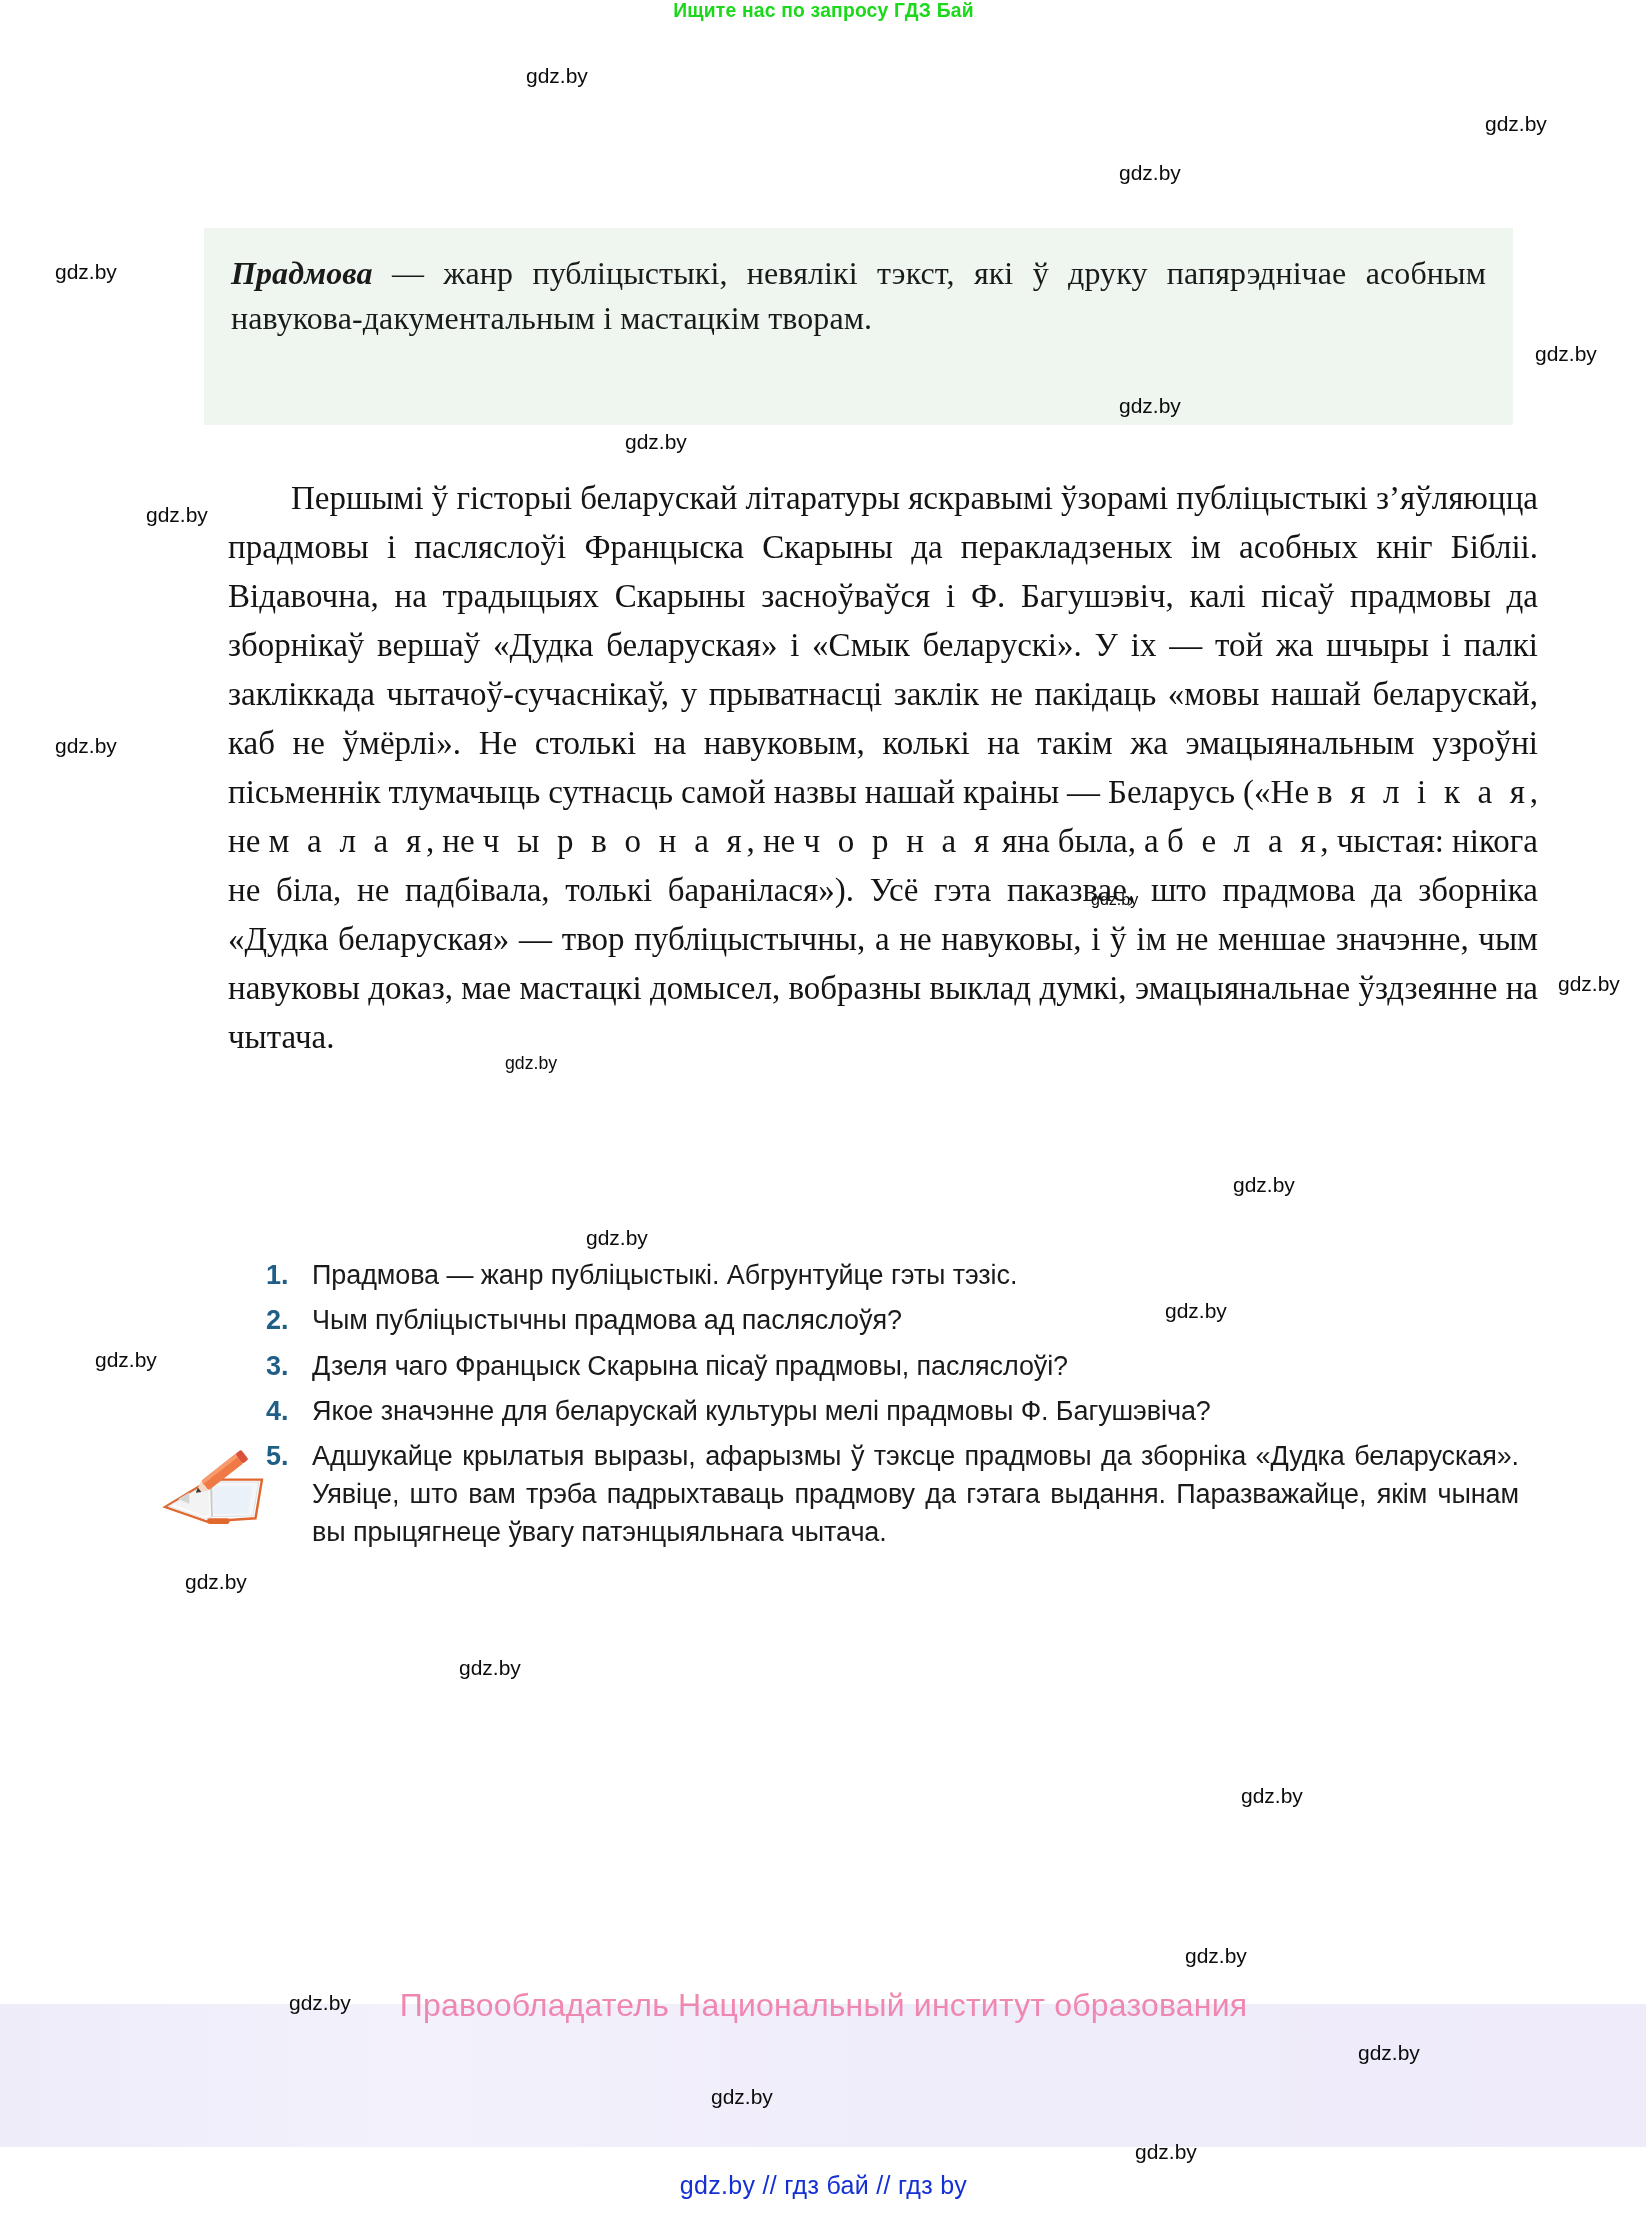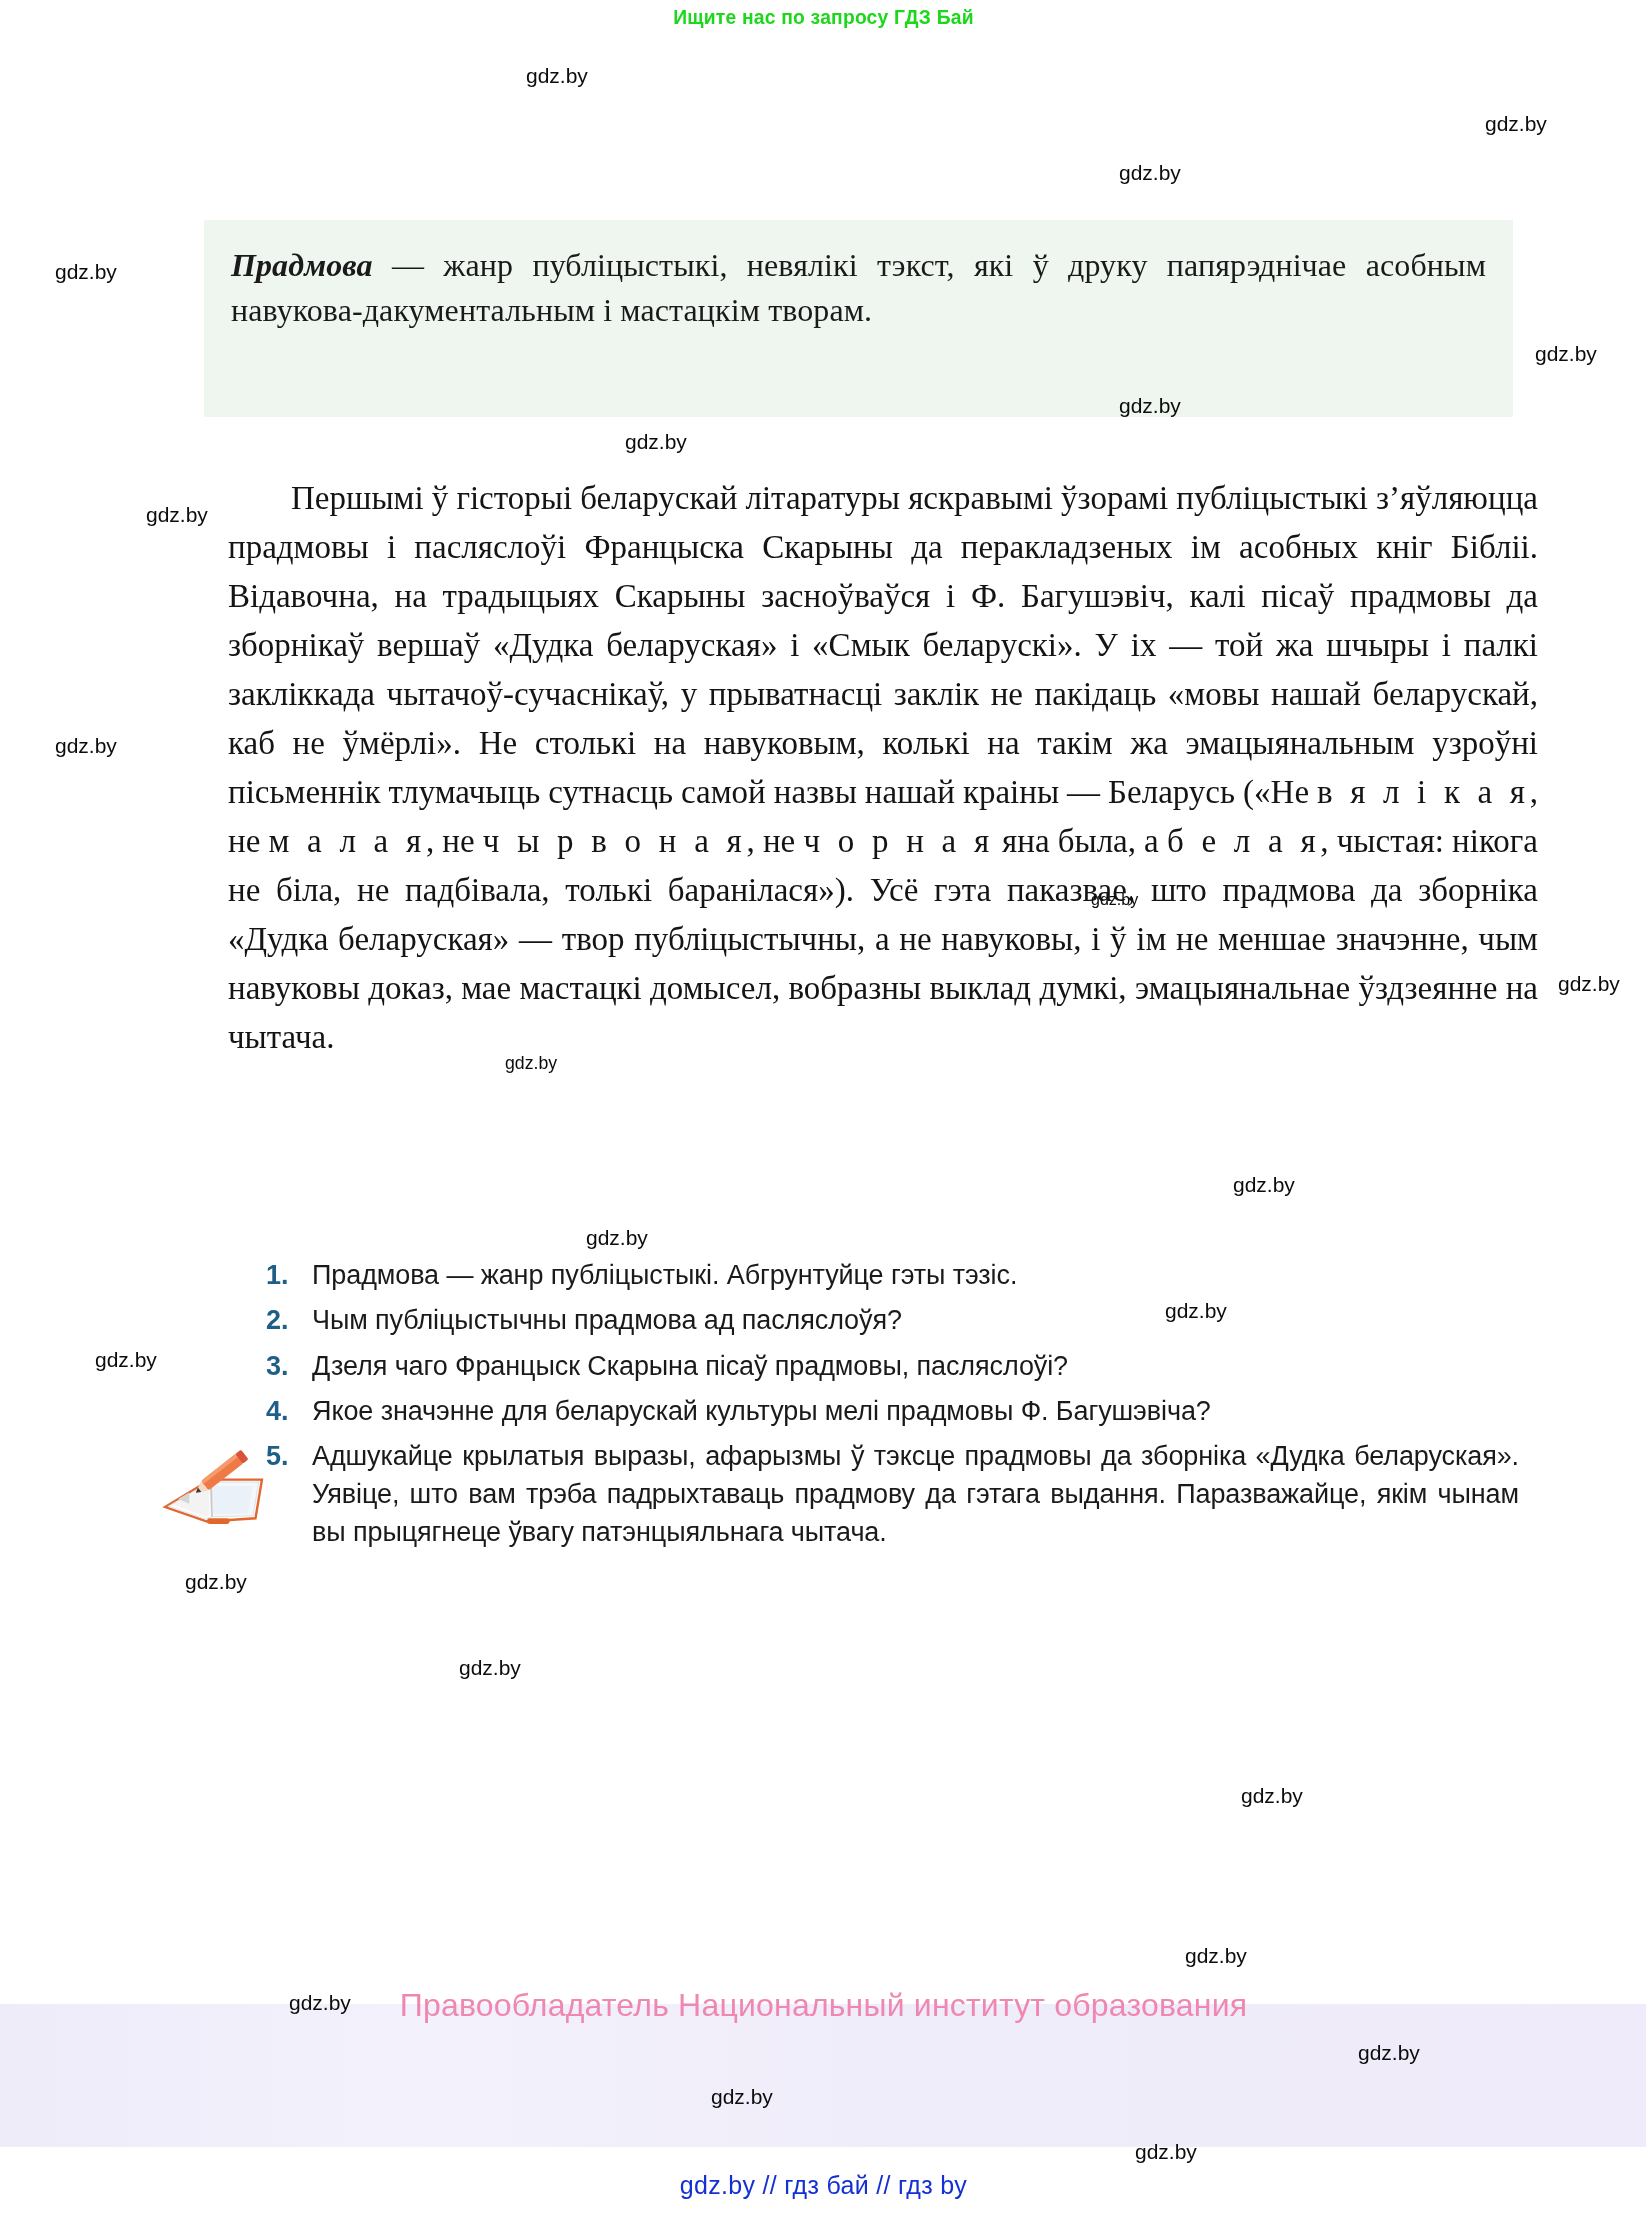--- a/index.html
+++ b/index.html
@@ -16,21 +16,21 @@
   }
 
   
   #top-banner {
     position: absolute;
     top: 0;
     left: 0;
     width: 1647px;
     height: 35px;
     display: flex;
-    align-items: center;
+    align-items: flex-start;
     justify-content: center;
   }
   #top-banner .banner-text {
     color: #1bd81b;
     font-family: "Liberation Sans", sans-serif;
     font-size: 19.3px;
     font-weight: 700;
     letter-spacing: 0.2px;
   }
 
@@ -40,21 +40,21 @@
     font-family: "Liberation Sans", sans-serif;
     color: #0c0c0c;
     white-space: nowrap;
     z-index: 40;
   }
 
   
   #definition-panel {
     position: absolute;
     left: 204px;
-    top: 220px;
+    top: 228px;
     width: 1309px;
     min-height: 197px;
     background: #eef6ef;
     box-sizing: border-box;
     padding: 22.6px 27px 21px 27px;
     z-index: 5;
   }
   #definition-panel .def-text {
     font-family: "Liberation Serif", serif;
     font-size: 32px;

